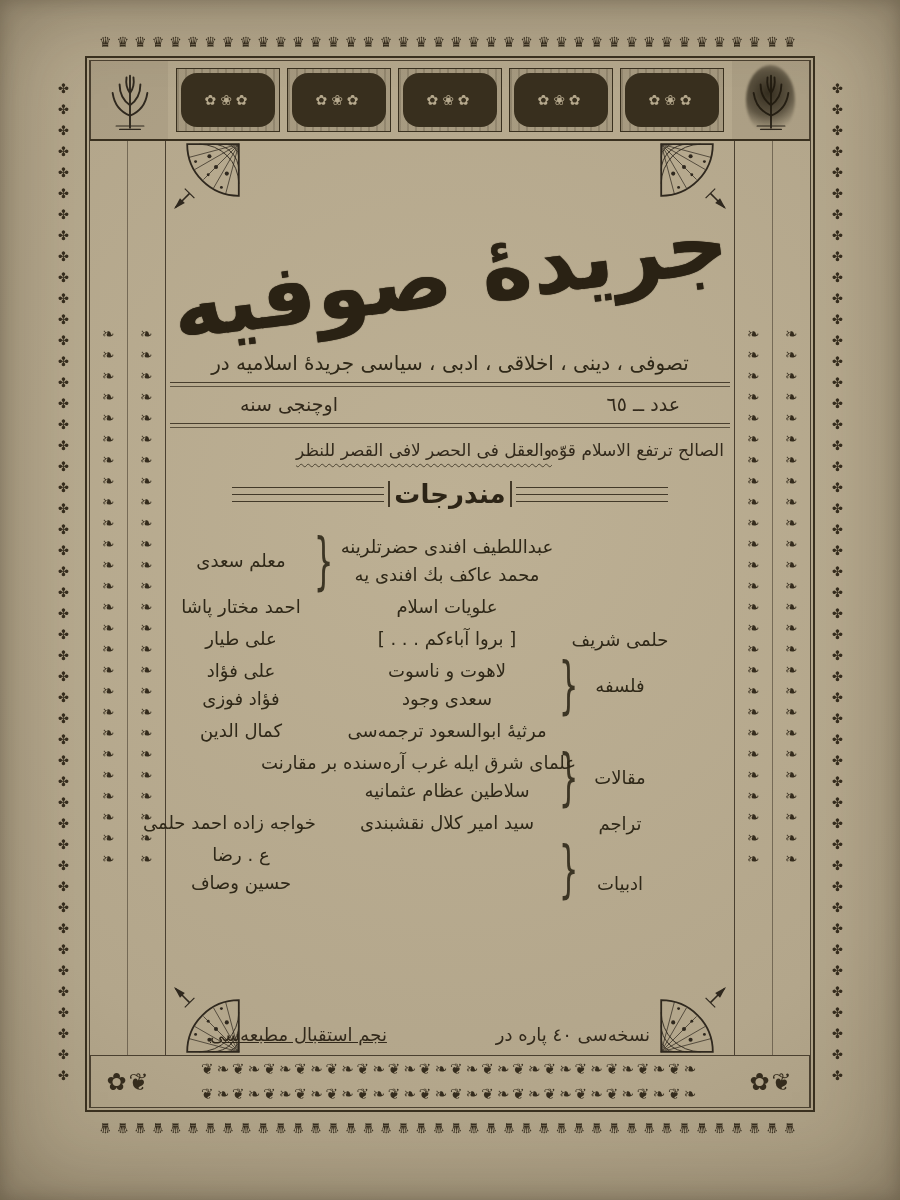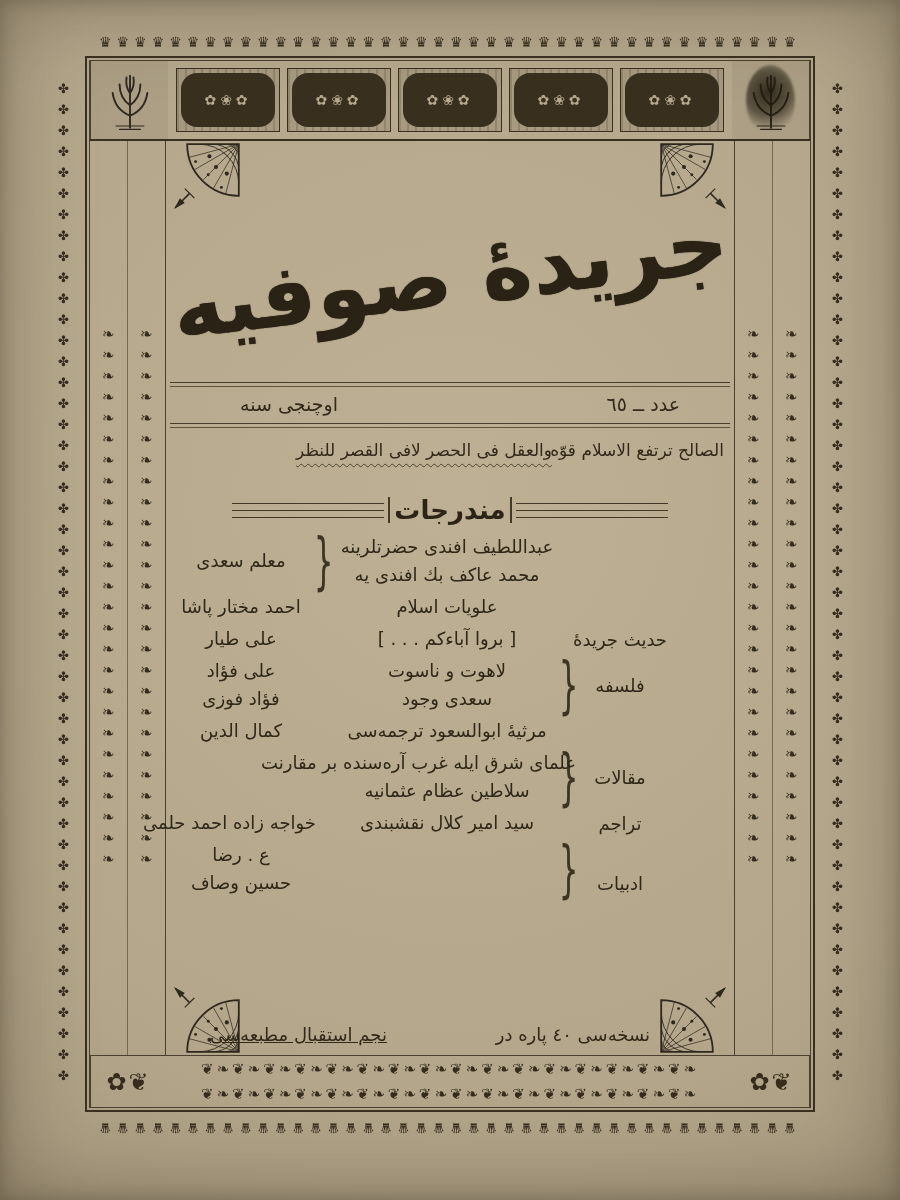--- a/index.html
+++ b/index.html
@@ -138,21 +138,21 @@
   .motto-row{position:absolute;top:294px;height:30px;left:0;right:0;font-size:17px;line-height:30px;}
   .motto-r{position:absolute;right:10px;}
   .motto-l{
     position:absolute;right:182px;
     text-decoration:underline;text-decoration-style:wavy;
     text-decoration-thickness:1px;text-underline-offset:7px;
     text-decoration-color:rgba(53,44,29,.8);
   }
   .contents-header{
     position:absolute;top:336px;left:0;right:0;height:34px;
-    display:flex;align-items:center;justify-content:center;gap:14px;margin-top:16px;
+    display:flex;align-items:center;justify-content:center;gap:14px;
   }
   .ch-word{font-size:26px;font-weight:bold;color:#2c2416;}
   .hr3{
     width:152px;height:15px;
     background:linear-gradient(to bottom,
       rgba(53,44,29,.9) 0 1px, transparent 1px 7px,
       rgba(53,44,29,.9) 7px 8px, transparent 8px 14px,
       rgba(53,44,29,.9) 14px 15px);
   }
   .ch-bar{width:2px;height:26px;background:rgba(53,44,29,.9);margin:0 -10px;}
@@ -295,20 +295,21 @@
           </svg>
         <svg class="fan fan-bl">
             <use href="#fan"></use>
           </svg>
         <svg class="fan fan-br">
             <use href="#fan"></use>
           </svg>
 
         <div class="title-callig">جريدۀ صوفيه</div>
 
+        <div class="subtitle">تصوفى ، دينى ، اخلاقى ، ادبى ، سياسى جريدۀ اسلاميه در</div>
 
         <div class="drule drule-1"></div>
 
         <div class="issue-row">
           <span class="issue-no">عدد ــ ٦٥</span>
           <span class="issue-year">اوچنجى سنه</span>
         </div>
 
         <div class="drule drule-2"></div>
 
@@ -341,21 +342,21 @@
           <div class="trow h1">
             <div class="titles">
               <div class="t">علويات اسلام</div>
             </div>
             <div class="auths">
               <div class="a">احمد مختار پاشا</div>
             </div>
           </div>
 
           <div class="trow h1">
-            <span class="cat">حديث جريدۀ</span>
+            <span class="cat">حلمى شريف</span>
             <div class="titles">
               <div class="t">[ بروا آباءكم . . . ]</div>
             </div>
             <div class="auths">
               <div class="a">على طيار</div>
             </div>
           </div>
 
           <div class="trow h2">
             <span class="cat">فلسفه</span>

